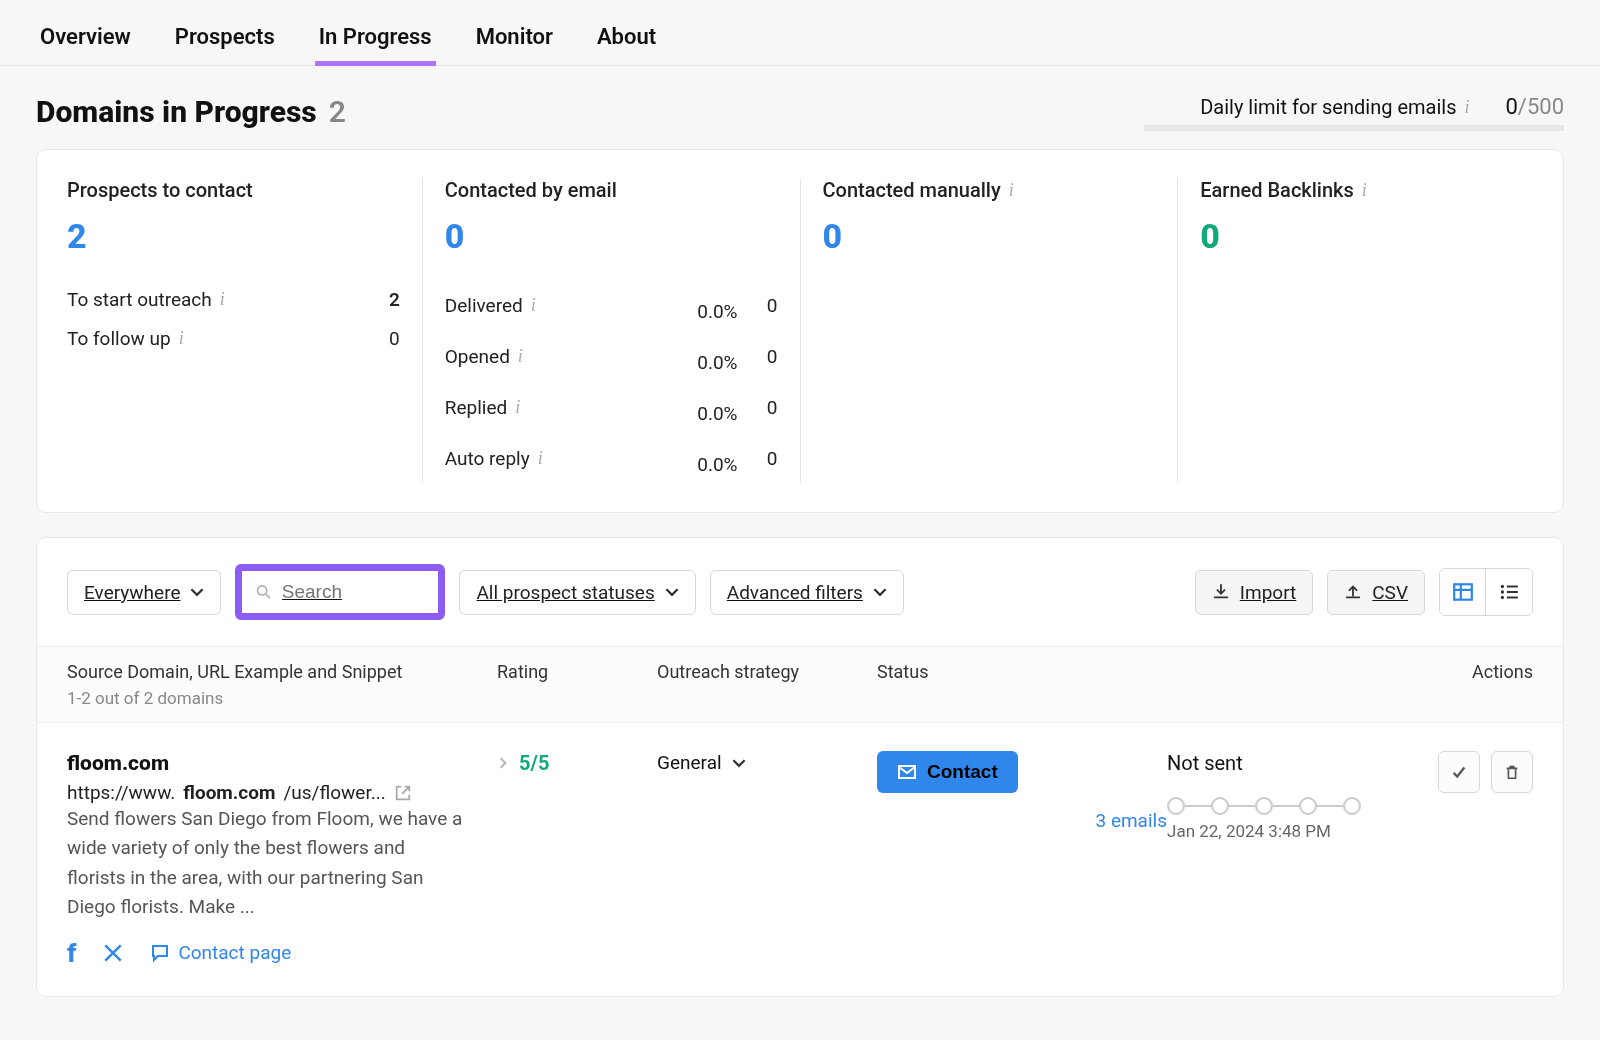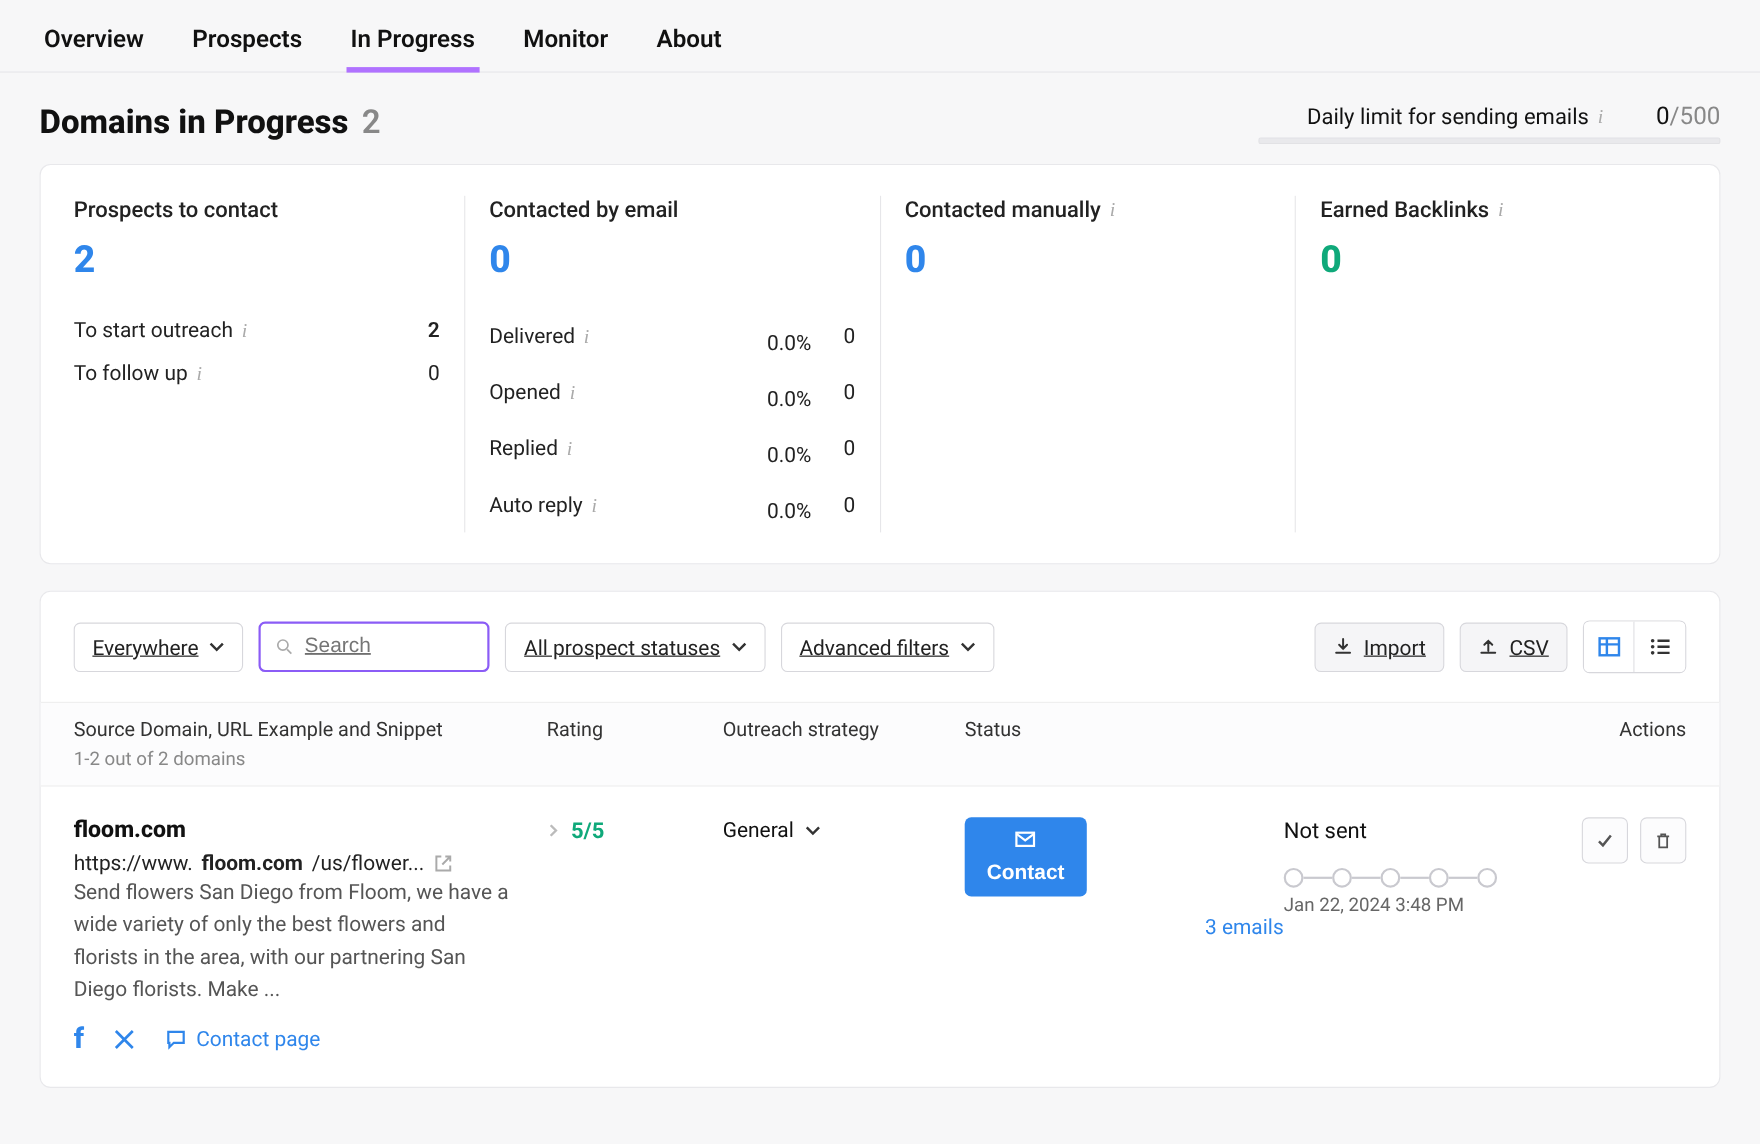--- a/index.html
+++ b/index.html
@@ -5,63 +5,63 @@
   * { box-sizing: border-box; margin: 0; padding: 0; }
   body { font-family: -apple-system, BlinkMacSystemFont, "Segoe UI", Roboto, Arial, sans-serif; background: #f7f7f8; color: #111; width:1600px; }
   .tabs { display:flex; gap:36px; padding: 8px 36px 0 36px; border-bottom:1px solid #e6e6e9; background:#f7f7f8; }
   .tab { padding:16px 4px; font-size:22px; font-weight:600; color:#111; cursor:pointer; position:relative; }
   .tab.active::after{ content:""; position:absolute; left:0; right:0; bottom:-1px; height:5px; background:#b072ff; }
   .header-row{ display:flex; align-items:flex-start; justify-content:space-between; padding:28px 36px 18px 36px; }
   .page-title{ font-size:30px; font-weight:800; display:flex; gap:12px; align-items:baseline;}
   .page-title .count{ color:#888; font-weight:600;}
   .limit { text-align:right; }
   .limit-label{ font-size:20px; color:#111; display:inline-flex; align-items:center; gap:8px;}
-  .limit-val{ font-size:22px; margin-left:44px;}
+  .limit-val{ font-size:22px; margin-left:32px;}
   .limit-val .muted{ color:#888;}
   .limit-bar{ height:6px; background:#e9e9ec; margin-top:6px; width:420px; margin-left:auto; border:1px solid #e2e2e5; border-radius:2px;}
   .panel{ background:#fff; border:1px solid #e8e8eb; border-radius:10px; margin:0 36px 24px 36px; padding:28px 8px; display:flex; }
   .col{ padding:0 22px; border-right:1px solid #e6e6e9; flex:1;}
   .col:first-child{border-left:none;}
   .col:last-child{border-right:none;}
   .col h3{ font-size:20px; font-weight:500; color:#222; margin-bottom:14px; display:flex; align-items:center; gap:8px;}
   .big{ font-size:34px; font-weight:800; letter-spacing:0.5px;}
   .blue{ color:#2f86eb;}
   .green{ color:#0fa97a;}
   .sub-rows{ margin-top:24px; font-size:19px; }
   .sub-row{ display:flex; align-items:center; padding:8px 0; gap:10px;}
-  .sub-row .label{ flex:1; color:#222; display:flex; align-items:flex-end; gap:8px;}
+  .sub-row .label{ flex:1; color:#222; display:flex; align-items:center; gap:8px;}
   .sub-row .pct{ width:70px; text-align:right; color:#222;margin-top:12px;}
   .sub-row .cnt{ width:30px; text-align:right; color:#222;}
   .info{ font-style:italic; font-family: Georgia,serif; color:#aaa; font-size:18px; cursor:pointer;}
   .panel2{ background:#fff; border:1px solid #e8e8eb; border-radius:10px; margin:0 36px 24px 36px; }
   .filter-bar{ display:flex; align-items:center; gap:14px; padding:26px 30px;text-decoration:underline; }
   .btn{ border:1px solid #d7d7dc; background:#fff; border-radius:6px; padding:10px 16px; font-size:19px; display:inline-flex; gap:10px; align-items:center; cursor:pointer; color:#222;}
   .btn.gray{ background:#f5f5f7;}
-  .search{ border:2px solid #8b5cf6; border-radius:6px; padding:10px 14px; display:flex; align-items:center; gap:10px; color:#888; font-size:19px; width:210px;}
+  .search{ border:7px solid #8b5cf6; border-radius:6px; padding:10px 14px; display:flex; align-items:center; gap:10px; color:#888; font-size:19px; width:210px;}
   .search input{ border:none; outline:none; font-size:19px; width:100%; background:transparent;}
   .spacer{ flex:1; }
   .icon-sq{ width:46px; height:46px; border:1px solid #d7d7dc; border-radius:6px; display:inline-flex; align-items:center; justify-content:center; cursor:pointer; background:#fff;}
   .icon-sq.active{ border:2px solid #2f86eb; color:#2f86eb;}
   .thead{ display:flex; padding:14px 30px; border-top:1px solid #eee; border-bottom:1px solid #eee; background:#fcfcfd; font-size:18px; color:#333;}
   .thead .sub { color:#888; font-size:17px; margin-top:6px;}
   .c-src{ width:430px;}
   .c-rating{ width:160px;}
   .c-strategy{ width:220px;}
   .c-email{ width:290px;}
   .c-status{ width:250px;}
   .c-actions{ flex:1; text-align:right;}
   .row{ display:flex; padding:28px 30px; font-size:19px; align-items:flex-start;}
   .domain{ font-weight:800; font-size:21px; margin-bottom:6px;}
   .url{ color:#222; display:flex; align-items:center; gap:8px; font-size:19px;}
   .url b{ font-weight:700;}
   .snippet{ color:#555; line-height:1.55; font-size:19px; max-width:400px;}
   .chev{ color:#aaa; margin-right:10px;}
   .rating-val{ color:#0fa97a; font-weight:700; font-size:20px; display:flex; align-items:center;}
   .strategy{ display:flex; gap:10px; align-items:center; cursor:pointer;}
-  .contact-btn{ background:#2f86eb; color:#ffffff; border:none; border-radius:6px; padding:10px 20px; font-size:19px; font-weight:700; display:inline-flex; gap:10px; align-items:center; cursor:pointer;flex-direction:column;}
+  .contact-btn{ background:#2f86eb; color:#000000; border:none; border-radius:6px; padding:10px 20px; font-size:19px; font-weight:700; display:inline-flex; gap:10px; align-items:center; cursor:pointer;}
   .emails-link{ color:#2f86eb; margin-top:16px; font-size:19px; cursor:pointer;text-align:right;}
   .status-name{ font-size:20px; margin-bottom:22px;}
   .steps{ display:flex; align-items:center; gap:0; margin-bottom:6px;}
   .step-circle{ width:18px;height:18px;border:2px solid #c9c9cf;border-radius:50%; background:#fff;}
   .step-line{ width:26px; height:2px; background:#c9c9cf;}
   .timestamp{ color:#666; font-size:17px;}
   .action-btn{ width:42px;height:42px;border:1px solid #d7d7dc;border-radius:6px;display:inline-flex;align-items:center;justify-content:center;background:#fcfcfd;cursor:pointer;margin-left:6px; color:#555;}
   .social{ display:flex; gap:26px; align-items:center; margin-top:16px; color:#2f86eb; font-size:19px;}
   .social .fb{ font-weight:800; font-size:26px;}
   .ext{ color:#aaa;}

